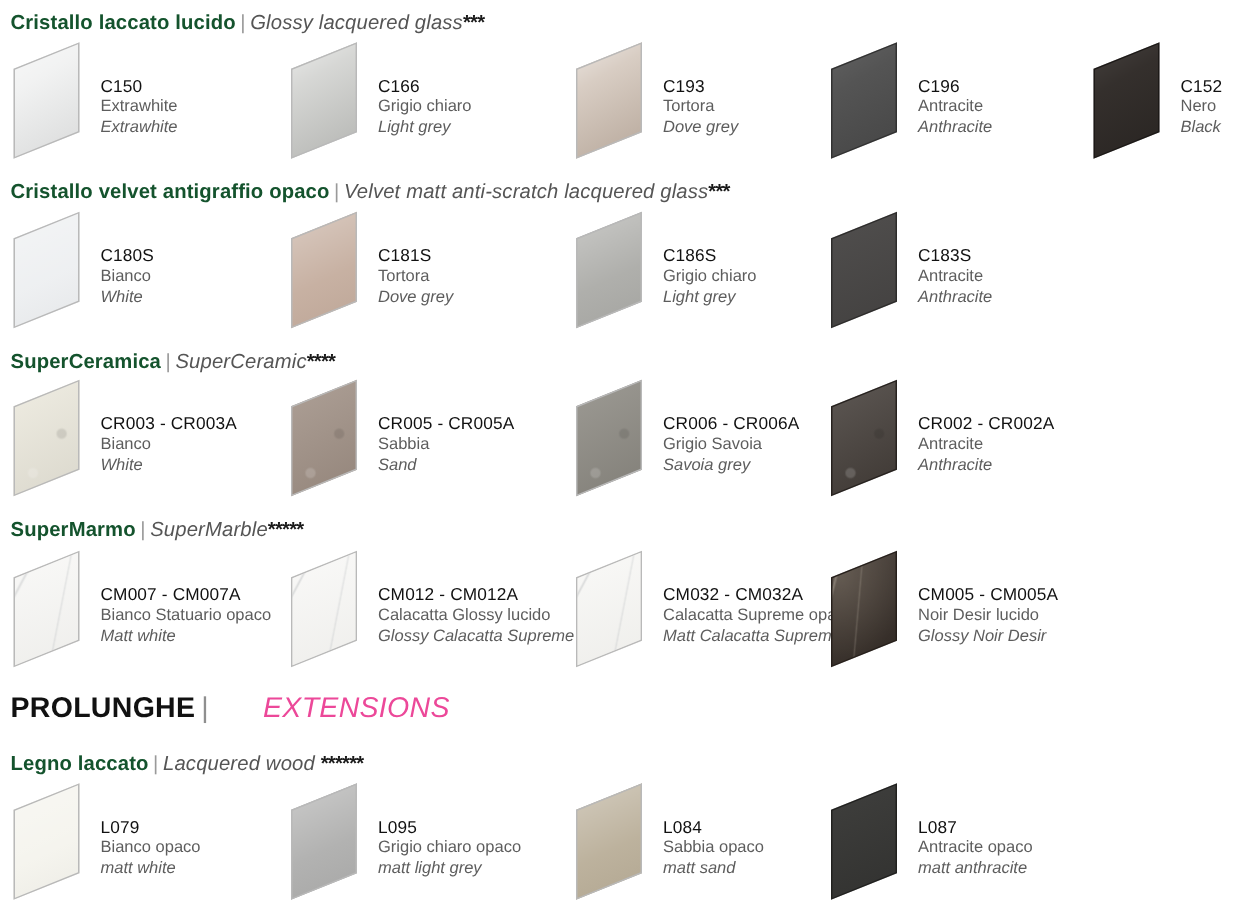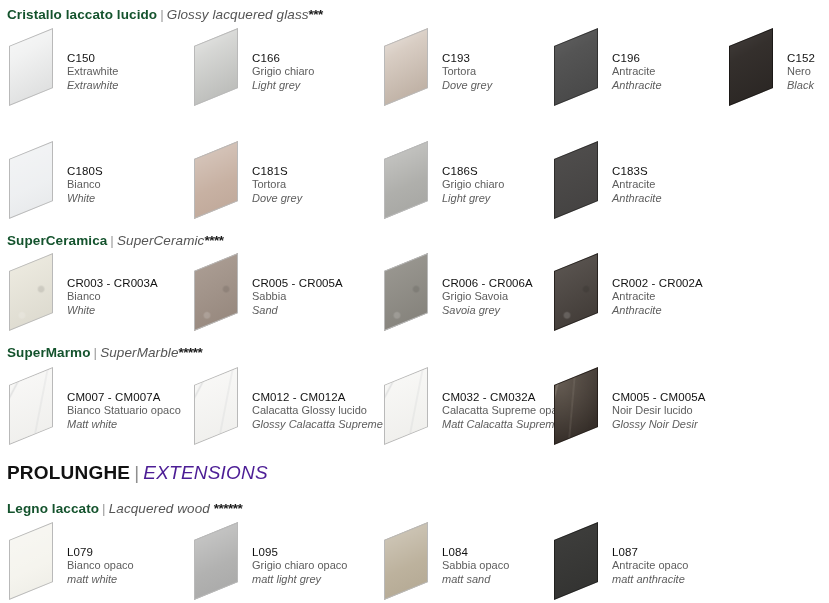--- a/index.html
+++ b/index.html
@@ -20,21 +20,21 @@
   .sec-head .sep{color:#9a9a9a;font-weight:400;padding:0 3px;}
   .sec-head .en{font-style:italic;color:#555555;font-weight:400;}
   .sec-head .stars{font-weight:700;color:#1b1b1b;font-style:normal;letter-spacing:-.5px;}
 
   .big-head{
     position:absolute;left:7px;white-space:nowrap;
     font-size:19px;line-height:22px;letter-spacing:.2px;
   }
   .big-head .it{font-weight:700;color:#111;}
   .big-head .sep{color:#8f8f8f;font-weight:300;padding:0 4px;}
-  .big-head .en{font-style:italic;font-weight:400;color:#4c1d95;}
+  .big-head .en{font-style:italic;font-weight:400;color:#ec4899;margin-left:32px;}
 
   
   .row{position:absolute;left:0;right:0;height:72px;}
   .cell{position:absolute;top:0;height:72px;}
 
   .chip-wrap{position:absolute;left:0;top:0;width:62px;height:70px;}
   .chip{
     position:absolute;left:4px;top:4px;width:44px;height:60px;
     transform:skewY(-22deg);
     border:1px solid #b9b9b9;
@@ -110,20 +110,21 @@
             <div class="tex" style="background-image: linear-gradient(150deg, rgba(255, 255, 255, 0.18) 0%, rgba(255, 255, 255, 0.04) 40%, rgba(0, 0, 0, 0.18) 100%);"></div>
           </div>
         </div>
         <div class="labels">
           <div class="code">C152</div>
           <div class="name-it">Nero</div>
           <div class="name-en">Black</div>
         </div>
       </div>
     </div>
+    <div class="sec-head" style="top: 120px;"><span class="it">Cristallo velvet antigraffio opaco</span><span class="sep">|</span><span class="en">Velvet matt anti-scratch lacquered glass</span><span class="stars">***</span></div>
     <div class="row" style="top: 146px;">
       <div class="cell" style="left: 5px;">
         <div class="chip-wrap">
           <div class="chip" style="background-color: rgb(236, 238, 240);">
             <div class="tex" style="background-image: linear-gradient(155deg, rgba(255, 255, 255, 0.55) 0%, rgba(255, 255, 255, 0.1) 55%, rgba(0, 0, 0, 0.05) 100%);"></div>
           </div>
         </div>
         <div class="labels">
           <div class="code">C180S</div>
           <div class="name-it">Bianco</div>

